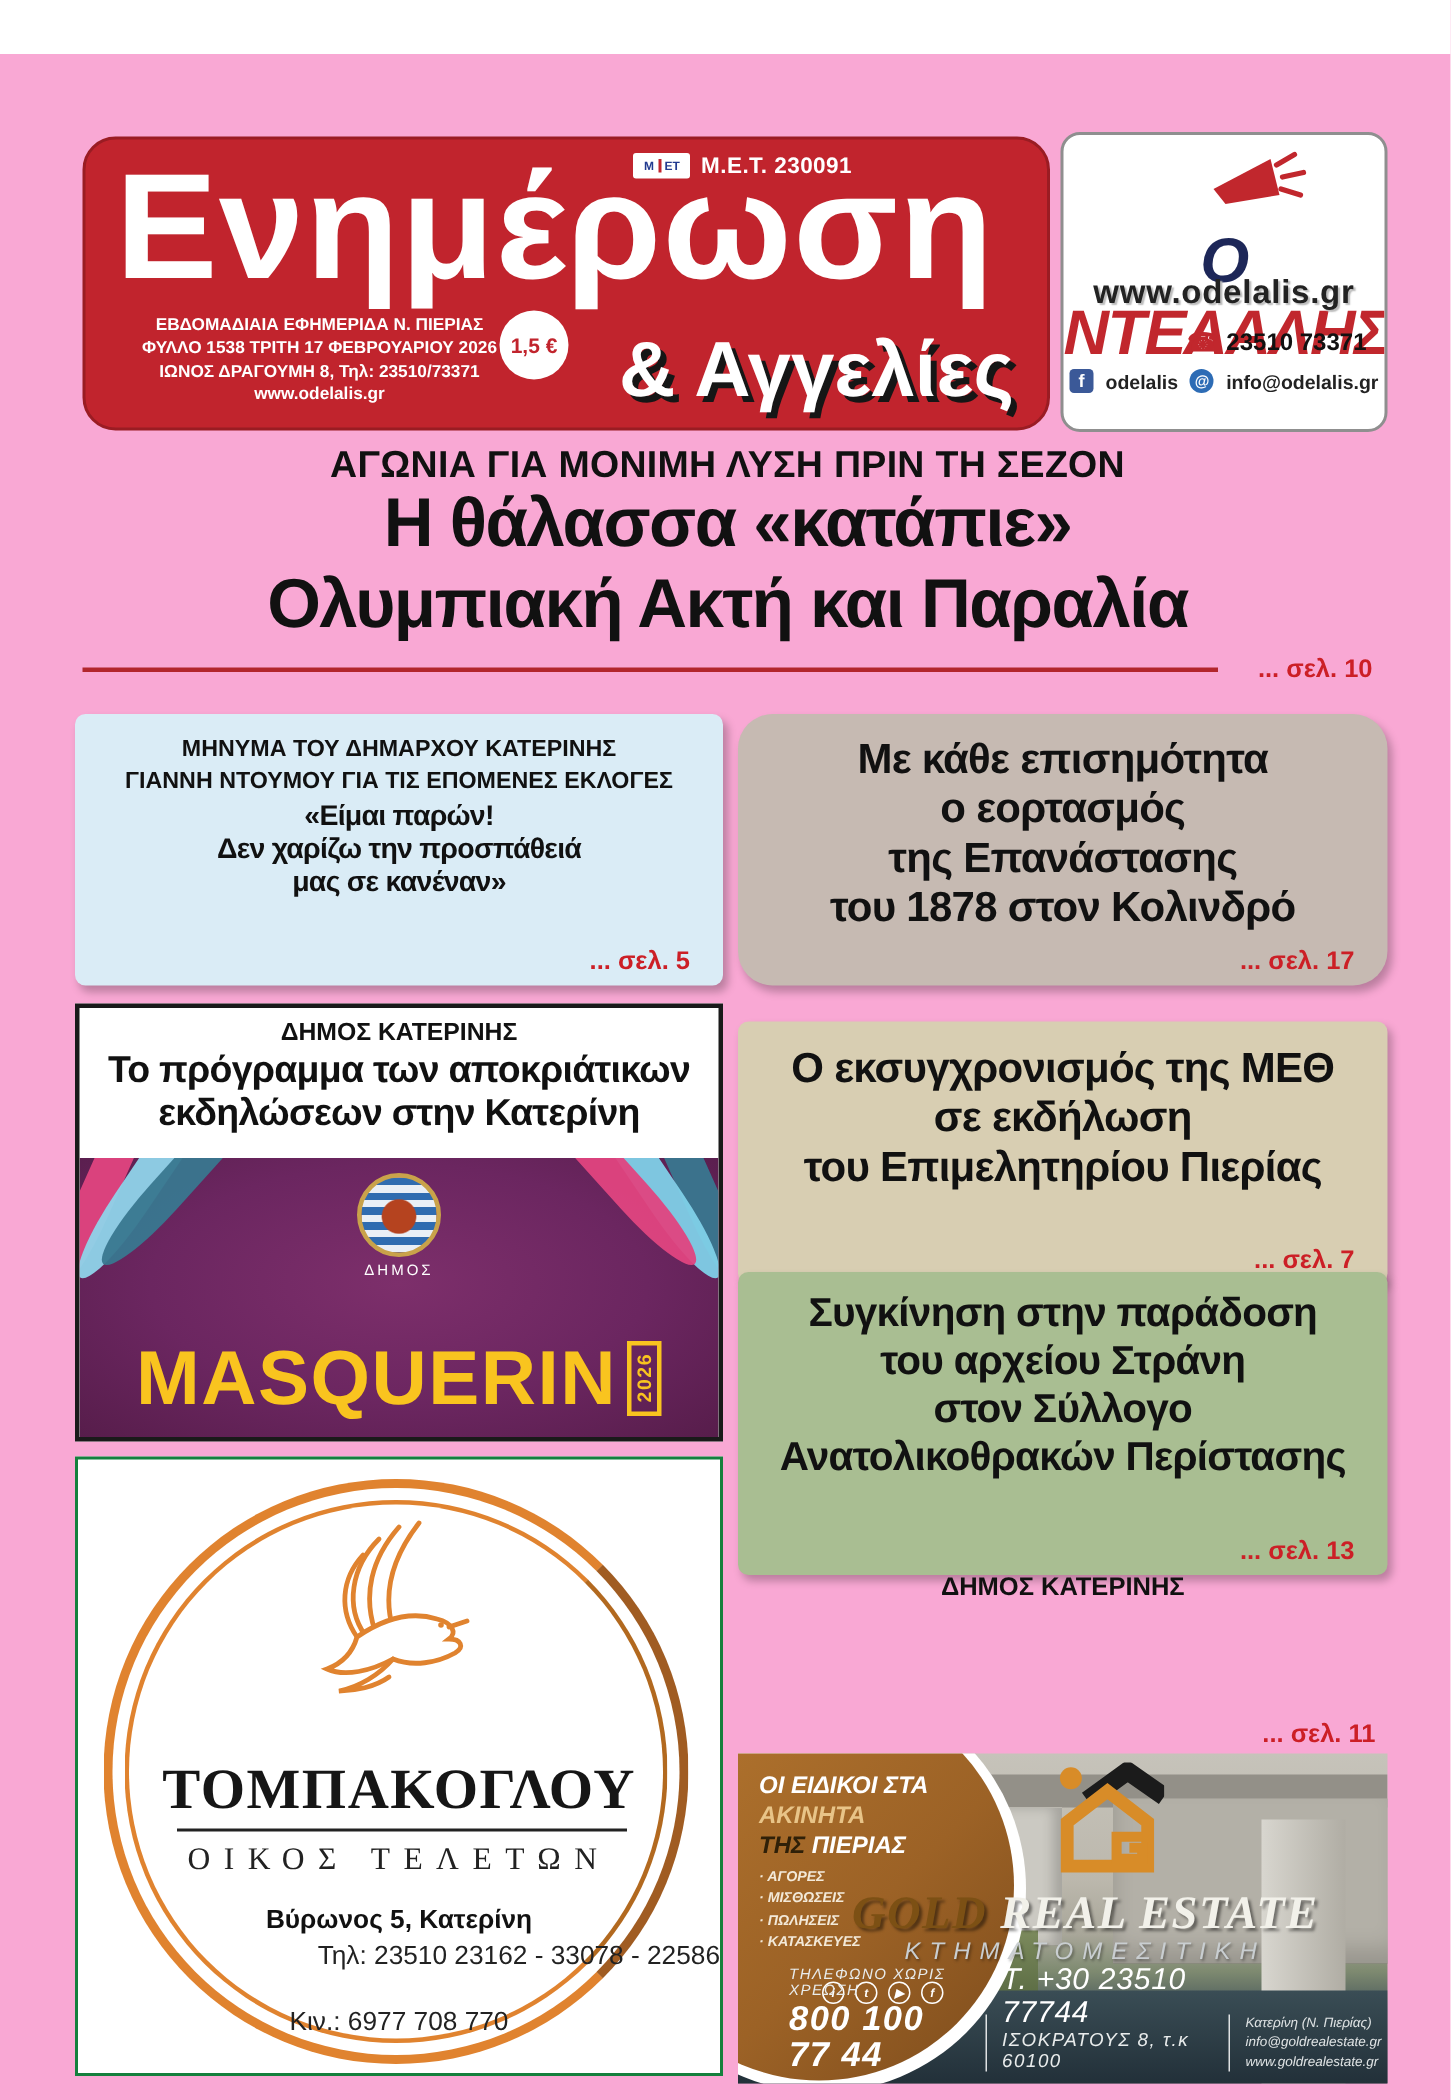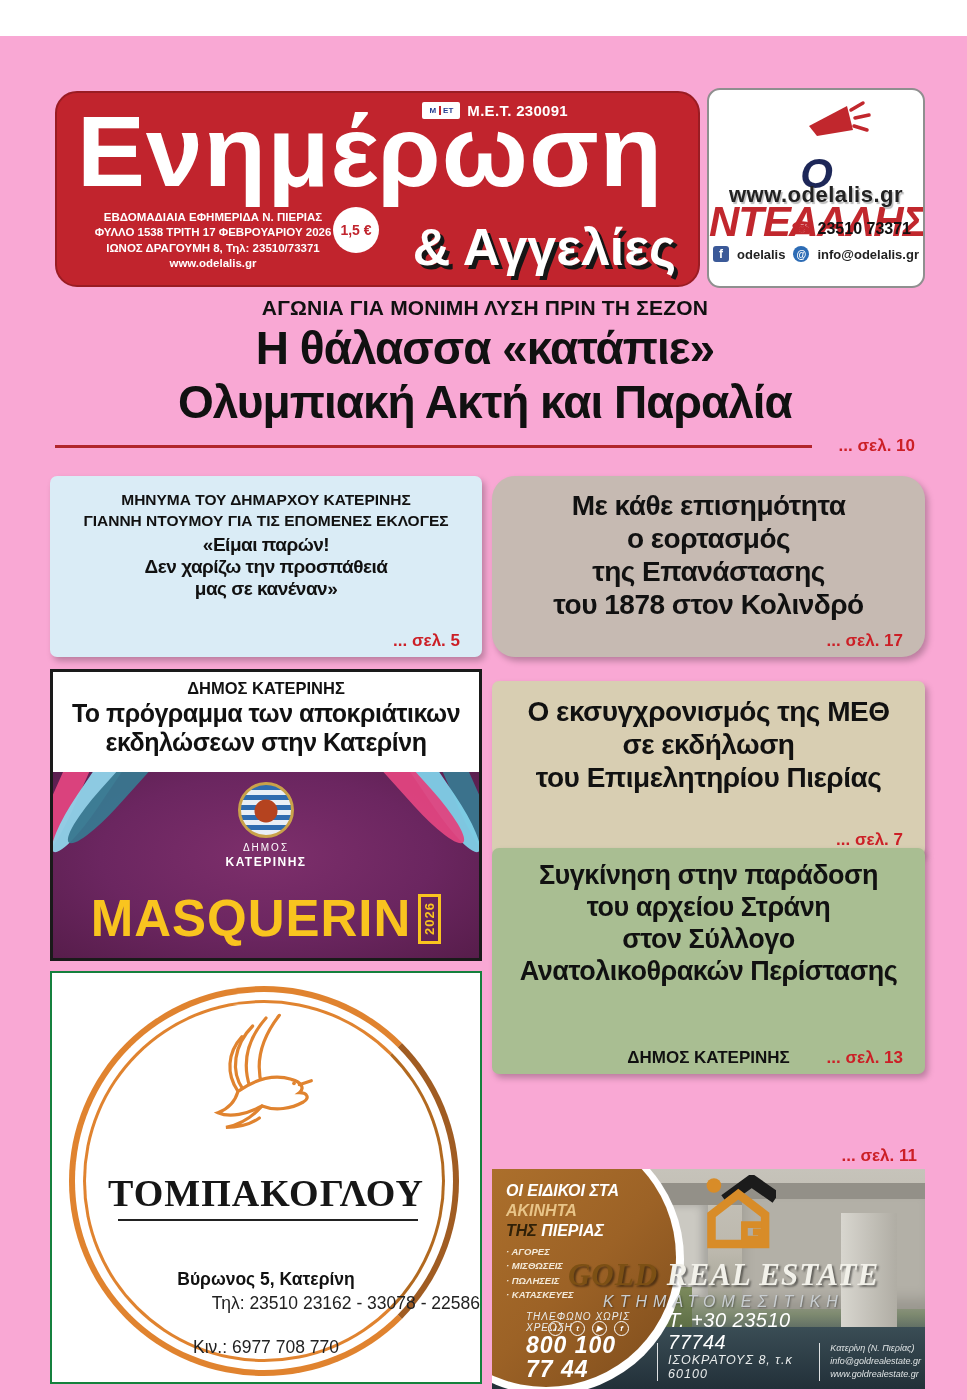--- a/index.html
+++ b/index.html
@@ -44,39 +44,39 @@
                    display:flex; align-items:center; gap:5px; }
   .phone-icon { color:#c1272d; font-size:17px; }
   .pub-soc-row { position:absolute; left:0; right:0; top:156px; display:flex; justify-content:center;
                  align-items:center; gap:8px; font-size:13px; font-weight:bold; color:#222; }
   .fb-icon { width:16px; height:16px; background:#3b5998; color:#fff; border-radius:3px;
              font-size:12px; font-weight:bold; display:inline-flex; align-items:center; justify-content:center; }
   .at-icon { width:16px; height:16px; background:#2d6cb5; color:#fff; border-radius:50%;
              font-size:10px; font-weight:bold; display:inline-flex; align-items:center; justify-content:center; }
 
   
-  .lead-kicker { left:55px; top:260px; width:860px; text-align:center; font-weight:bold; font-size:21px; letter-spacing:.2px; }
+  .lead-kicker { left:55px; top:260px; width:860px; text-align:center; font-weight:bold; font-size:25px; letter-spacing:.2px; }
   .lead-headline { left:55px; top:286px; width:860px; text-align:center; font-weight:bold;
                    font-size:46px; line-height:1.17; letter-spacing:-1px; }
   .lead-rule { left:55px; top:409px; width:757px; height:3px; background:#b2262c; }
   .lead-ref { left:815px; top:400px; width:100px; text-align:right; }
   .pref { color:#cc1f26; font-weight:bold; font-size:17px; }
 
   
   .tbox { border-radius:7px; box-shadow:3px 4px 6px rgba(0,0,0,.25); overflow:hidden; }
   .tbox .ref { position:absolute; right:22px; bottom:6px; }
   .box-mayor { left:50px; top:440px; width:432px; height:181px; background:#daecf6; }
   .box-mayor .kick { margin-top:14px; font-weight:bold; font-size:15.5px; line-height:1.35; }
   .box-mayor .head { margin-top:2px; font-weight:bold; font-size:19px; line-height:1.16; letter-spacing:-.5px; }
   .box-kolindros { left:492px; top:440px; width:433px; height:181px; background:#c6bab2;border-radius:23px; }
   .hstd { font-weight:bold; letter-spacing:-.5px; line-height:1.18; }
   .box-kolindros .head { margin-top:13px; font-size:28px; }
   .box-meth { left:492px; top:645px; width:433px; height:175px; background:#d8ceb2; }
   .box-meth .head { margin-top:14px; font-size:28px; }
-  .box-strani { left:492px; top:812px; width:433px; height:226px; background:#a9be92; }
+  .box-strani { left:492px; top:812px; width:433px; height:202px; background:#a9be92; }
   .box-strani .head { margin-top:12px; font-size:27px; }
 
   
   .sec-emergency { left:492px; top:1012px; width:433px; height:118px; text-align:center; }
   .sec-emergency .kick { font-weight:bold; font-size:17px; }
   .sec-emergency .head { margin-top:2px; font-weight:bold; font-size:29px; line-height:1.14; letter-spacing:-.5px; }
   .sec-emergency .ref { position:absolute; right:8px; bottom:0; }
 
   
   .box-carnival { left:50px; top:633px; width:432px; height:292px; border:3px solid #1a1a1a; background:#fff; overflow:hidden; }
@@ -236,21 +236,20 @@
     <div class="poster">
       <div class="ribbon r1 rl1"></div>
       <div class="ribbon r2 rl2"></div>
       <div class="ribbon r3 rl3"></div>
       <div class="ribbon r3 rr1"></div>
       <div class="ribbon r2 rr2"></div>
       <div class="ribbon r1 rr3"></div>
       <div class="emblem"></div>
       <div class="poster-muni">
         <div class="s1">ΔΗΜΟΣ</div>
-        <div class="s2">ΚΑΤΕΡΙΝΗΣ</div>
       </div>
       <div class="masq-row">
         <span class="masq-title">MASQUERIN</span>
         <span class="year-badge">
             <span>2026</span>
           </span>
       </div>
     </div>
   </div>
 
@@ -284,20 +283,21 @@
         <path d="M50 16 C36 30 33 50 43 64"></path>
         <path d="M42 24 C31 36 30 52 39 65"></path>
         <path d="M39 65 C52 56 66 52 79 56 C87 58 89 63 85 66 C91 66 93 70 88 73 C79 78 67 80 57 76 C46 82 33 85 24 81 C32 78 37 72 39 65 Z" fill="#fff"></path>
         <path d="M85 60 l9 -3"></path>
         <path d="M57 76 C50 84 40 90 30 92 C38 92 48 90 55 85"></path>
       </g>
       <circle cx="81" cy="59" r="1.4" fill="#e0832f"></circle>
     </svg>
     <div class="funeral-name">ΤΟΜΠΑΚΟΓΛΟΥ</div>
     <div class="funeral-rule"></div>
+    <div class="funeral-sub">ΟΙΚΟΣ ΤΕΛΕΤΩΝ</div>
     <div class="funeral-addr">Βύρωνος 5, Κατερίνη</div>
     <div class="funeral-tel">Τηλ:   23510 23162 - 33078 - 22586</div>
     <div class="funeral-mob">Κιν.:   6977 708 770</div>
   </div>
 
   <div class="abs ad-gold">
     <div class="g-beam"></div>
     <div class="g-panel1"></div>
     <div class="g-panel2"></div>
     <div class="g-pillar"></div>

